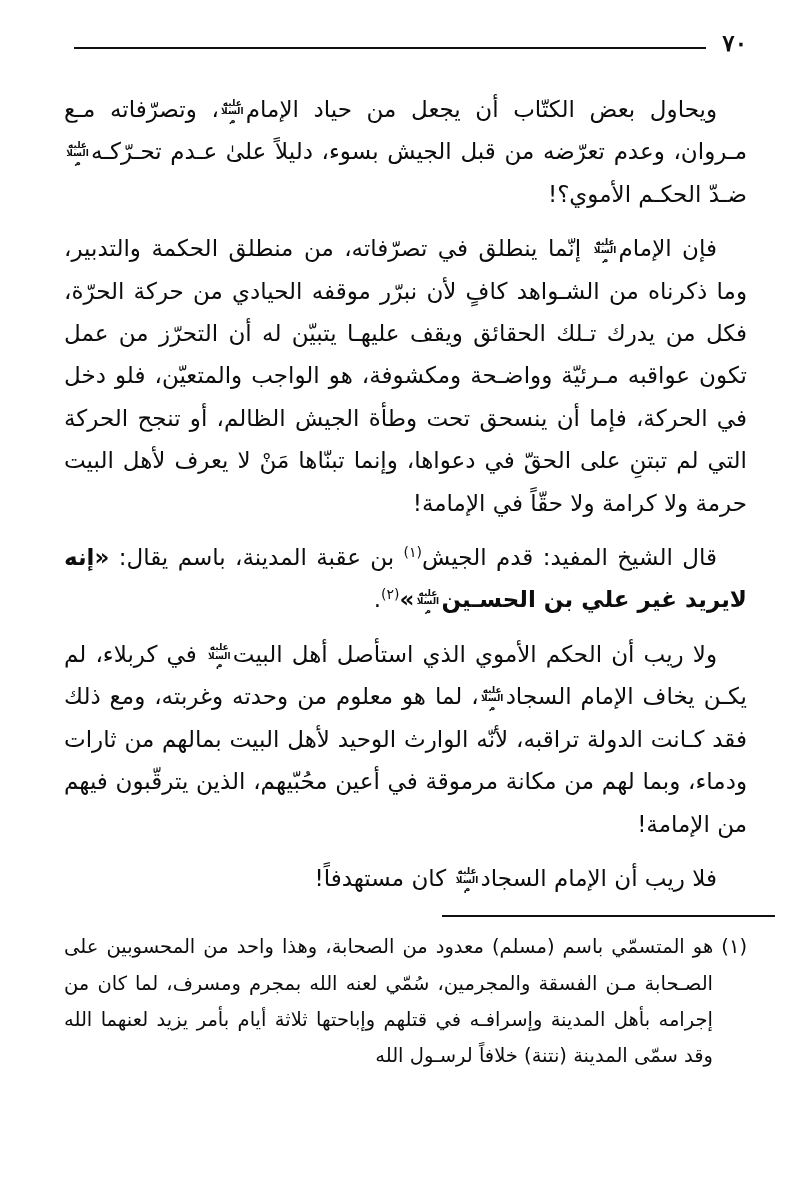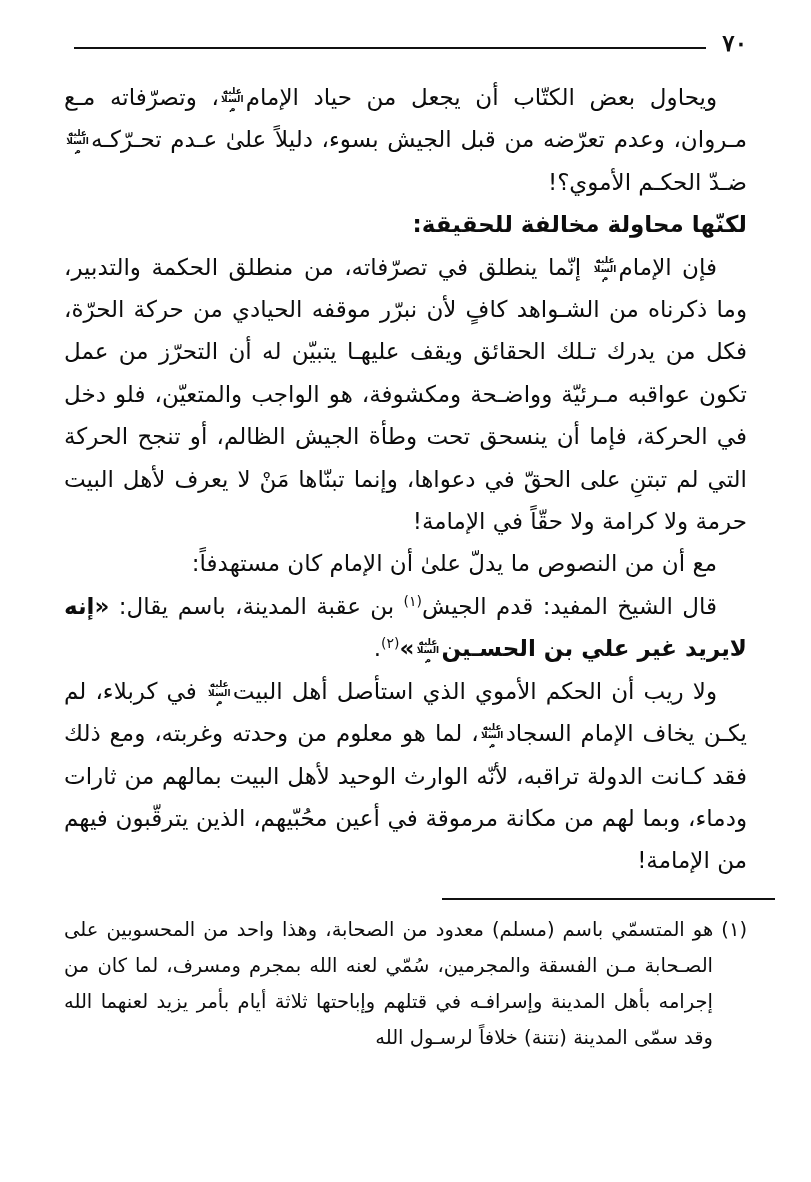--- a/index.html
+++ b/index.html
@@ -41,21 +41,21 @@
   .body-text{
     padding:16px 64px 0 64px;
   }
   p.para{
     margin:0;
     font-size:23px;
     line-height:42.4px;
     text-align:justify;
     text-justify:inter-word;
   }
-  p.para.indent{text-indent:30px;}
+  p.para.indent{text-indent:30px;margin-top:12px;}
   p.para.heading{font-weight:bold;}
   .b{font-weight:bold;}
   sup.ref{
     font-size:14px;
     line-height:0;
     vertical-align:8px;
     letter-spacing:-1px;
   }
   
   .hon{
@@ -94,25 +94,24 @@
 
 <div class="page">
 
   <div class="header">
     <span class="page-number">٧٠</span>
     <span class="header-rule"></span>
   </div>
 
   <div class="body-text">
       <p class="para indent"><span>ويحاول بعض الكتّاب أن يجعل من حياد الإمام</span><span class="hon">عليه السلام</span><span>، وتصرّفاته مـع مـروان، وعدم تعرّضه من قبل الجيش بسوء، دليلاً علىٰ عـدم تحـرّكـه</span><span class="hon">عليه السلام</span><span> ضـدّ الحكـم الأموي؟!</span></p>
-      <p class="para heading"><span>لكنّها محاولة مخالفة للحقيقة:</span></p>
       <p class="para indent"><span>فإن الإمام</span><span class="hon">عليه السلام</span><span> إنّما ينطلق في تصرّفاته، من منطلق الحكمة والتدبير، وما ذكرناه من الشـواهد كافٍ لأن نبرّر موقفه الحيادي من حركة الحرّة، فكل من يدرك تـلك الحقائق ويقف عليهـا يتبيّن له أن التحرّز من عمل تكون عواقبه مـرئيّة وواضـحة ومكشوفة، هو الواجب والمتعيّن، فلو دخل في الحركة، فإما أن ينسحق تحت وطأة الجيش الظالم، أو تنجح الحركة التي لم تبتنِ على الحقّ في دعواها، وإنما تبنّاها مَنْ لا يعرف لأهل البيت حرمة ولا كرامة ولا حقّاً في الإمامة!</span></p>
-      <p class="para indent"><span>مع أن من النصوص ما يدلّ علىٰ أن الإمام كان مستهدفاً:</span></p>
       <p class="para indent"><span>قال الشيخ المفيد: قدم الجيش</span><sup class="ref">(١)</sup><span> بن عقبة المدينة، باسم يقال: </span><span class="b">«إنه لايريد غير علي بن الحسـين</span><span class="hon">عليه السلام</span><span class="b">»</span><sup class="ref">(٢)</sup><span>.</span></p>
       <p class="para indent"><span>ولا ريب أن الحكم الأموي الذي استأصل أهل البيت</span><span class="hon">عليه السلام</span><span> في كربلاء، لم يكـن يخاف الإمام السجاد</span><span class="hon">عليه السلام</span><span>، لما هو معلوم من وحدته وغربته، ومع ذلك فقد كـانت الدولة تراقبه، لأنّه الوارث الوحيد لأهل البيت بمالهم من ثارات ودماء، وبما لهم من مكانة مرموقة في أعين محُبّيهم، الذين يترقّبون فيهم من الإمامة!</span></p>
+      <p class="para indent"><span>فلا ريب أن الإمام السجاد</span><span class="hon">عليه السلام</span><span> كان مستهدفاً!</span></p>
     </div>
 
   <div class="footnote-separator"></div>
 
   <div class="footnotes">
       <p class="fn"><span>(١) هو المتسمّي باسم (مسلم) معدود من الصحابة، وهذا واحد من المحسوبين على الصـحابة مـن الفسقة والمجرمين، سُمّي لعنه الله بمجرم ومسرف، لما كان من إجرامه بأهل المدينة وإسرافـه في قتلهم وإباحتها ثلاثة أيام بأمر يزيد لعنهما الله وقد سمّى المدينة (نتنة) خلافاً لرسـول الله</span></p>
     </div>
 
 </div>
 

